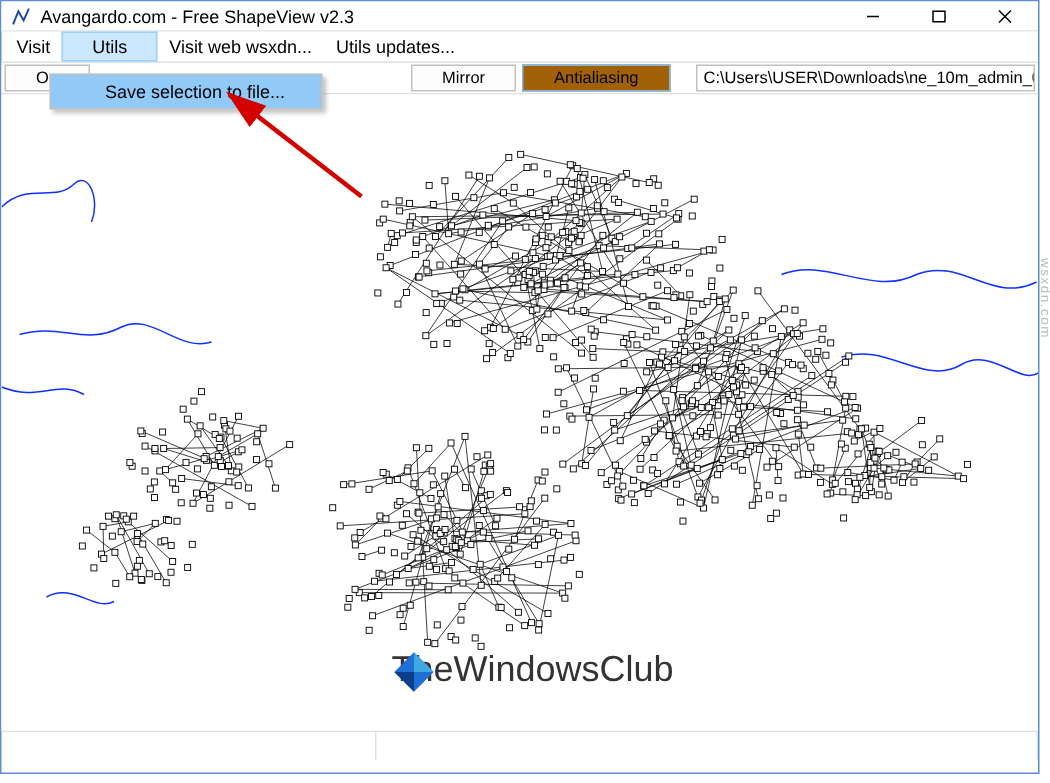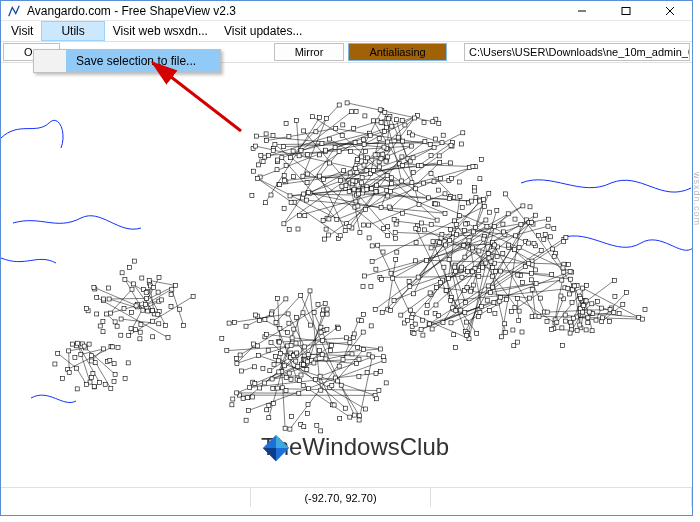--- a/index.html
+++ b/index.html
@@ -8,21 +8,21 @@
     .titlebar { height: 20px; display: flex; align-items: center; padding: 0 0 0 6px; background: #fff; border-bottom: 1px solid #e8e8e8; }
     .titlebar .app-icon { width: 14px; height: 14px; margin-right: 6px; }
     .titlebar .title { font-size: 12px; color: #000; flex: 0 0 auto; }
     .titlebar .spacer { flex: 1; }
     .winbtn { width: 44px; height: 28px; display: flex; align-items: center; justify-content: center; color: #000; }
 
     .menubar { height: 20px; display: flex; align-items: stretch; padding: 0 2px; font-size: 12px; }
     .menuitem { padding: 2px 8px; display: flex; align-items: center; cursor: default; }
     .menuitem.open { background: #cce8ff; border: 1px solid #99d1ff; padding: 1px 19px; }
     .dropdown { position: absolute; left: 32px; top: 48px; background: #f2f2f2; border: 1px solid #bfbfbf; box-shadow: 2px 2px 3px rgba(0,0,0,0.25); z-index: 50; }
-    .dropdown .ditem { padding: 4px 24px 4px 10px; font-size: 12px; white-space: nowrap; margin-left: 32px; }
+    .dropdown .ditem { padding: 4px 24px 4px 36px; font-size: 12px; white-space: nowrap; }
     .dropdown .ditem.hl { background: #91c9f7; }
 
     .toolbar { height: 22px; border-top: 1px solid #e0e0e0; border-bottom: 1px solid #e0e0e0; display: flex; align-items: stretch; background: #fff; }
     .tbtn { border: 1px solid #c0c0c0; margin: 1px 2px; padding: 1px 20px; font-size: 11px; display: flex; align-items: center; background: #fdfdfd; }
     .tbtn.active { background: #a16207; border-color: #7ab7e8; }
     .toolbar .spacer { flex: 1; }
     .pathbox { border: 1px solid #c0c0c0; margin: 1px 2px; padding: 1px 4px; font-size: 11px; width: 226px; overflow: hidden; white-space: nowrap; display: flex; align-items: center; }
 
     .canvas { position: relative; height: 424px; background: #fff; overflow: hidden; }
     .canvas svg { position: absolute; inset: 0; }
@@ -66,21 +66,21 @@
           <line x1="1" y1="1" x2="9" y2="9" stroke="#000" stroke-width="1"></line>
           <line x1="9" y1="1" x2="1" y2="9" stroke="#000" stroke-width="1"></line>
         </svg>
     </div>
   </div>
 
   <div class="menubar">
     <div class="menuitem">Visit</div>
     <div class="menuitem open">Utils</div>
     <div class="menuitem">Visit web wsxdn...</div>
-    <div class="menuitem">Visit updates...</div>
+    <div class="menuitem">Utils updates...</div>
   </div>
 
   <div class="toolbar">
     <div class="tbtn">Op</div>
     <div style="width:210px"></div>
     <div class="tbtn">Mirror</div>
     <div class="tbtn active">Antialiasing</div>
     <div class="spacer"></div>
     <div class="pathbox">C:\Users\USER\Downloads\ne_10m_admin_0_bound</div>
   </div>
@@ -995,21 +995,20 @@
         <polygon points="16,2 30,16 16,30 2,16" fill="#1f6fd6"></polygon>
         <polygon points="16,2 30,16 16,16" fill="#3da9e0"></polygon>
         <polygon points="2,16 16,16 16,30" fill="#0d3e8a"></polygon>
       </svg>
       <span>TheWindowsClub</span>
     </div>
   </div>
 
   <div class="statusbar">
     <div class="cell first"></div>
-    <div class="cell coord">(-92.70, 92.70)</div>
     <div class="cell" style="flex:1"></div>
   </div>
 
 </div>
 
 <div class="side-txt">
     <span>wsxdn.com</span>
   </div>
 
 </body></html>

